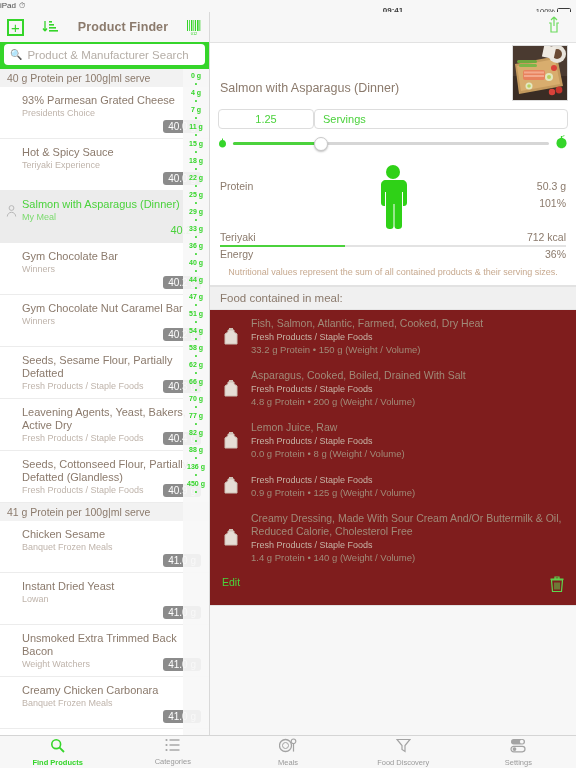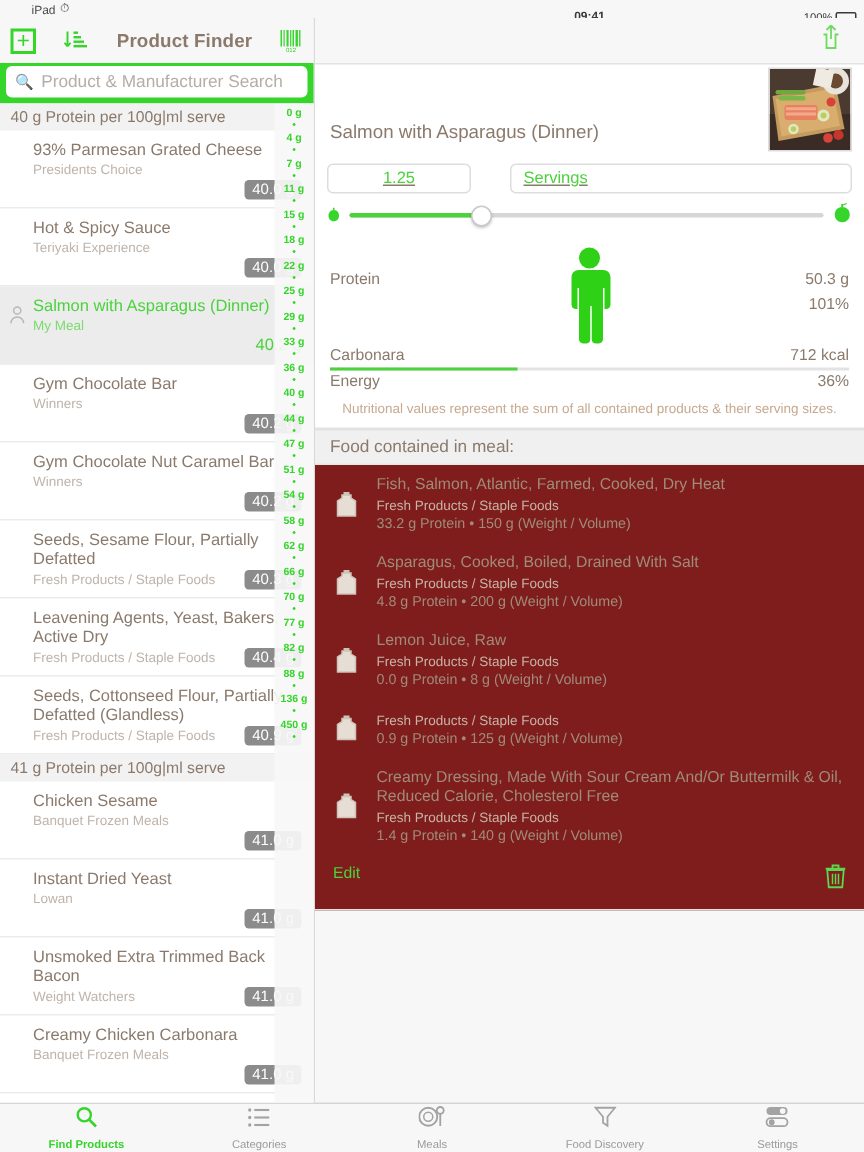--- a/index.html
+++ b/index.html
@@ -8,21 +8,21 @@
     font-family:"Liberation Sans", sans-serif;
     background:#ffffff;
     color:#8a7a6d;
     -webkit-font-smoothing:antialiased;
     overflow:hidden;
   }
   #app { position:relative; width:576px; height:768px; display:flex; flex-direction:column; }
 
   
   .status-strip { height:12px; background:#f7f7f7; display:flex; align-items:center; font-size:8px; color:#4a4a4a; }
-  .status-left { width:210px; padding-left:21px; display:flex; align-items:center; gap:3px; }
+  .status-left { width:210px; padding-left:0; display:flex; align-items:flex-start; gap:3px; }
   .status-right { flex:1; position:relative; }
   .status-time { position:absolute; left:50%; transform:translateX(-50%); font-size:8px; color:#3a3a3a; font-weight:bold; }
   .status-batt { position:absolute; right:5px; top:1px; font-size:7.5px; color:#3a3a3a; display:flex; align-items:center; gap:2px; }
   .batt-body { width:14px; height:7px; border:1px solid #3a3a3a; border-radius:1.5px; padding:1px; }
   .batt-fill { width:100%; height:100%; background:#3a3a3a; }
   .wifi { font-size:8px; }
 
   
   .split { flex:1; display:flex; min-height:0; }
 
@@ -59,21 +59,21 @@
   
   .right { flex:1; background:#f7f7f7; display:flex; flex-direction:column; min-width:0; }
   .right-nav { height:30px; background:#f7f7f7; position:relative; }
   .share-btn { position:absolute; right:14px; top:3px; width:16px; height:20px; }
 
   .detail-card { background:#fff; border-top:1px solid #e2e2e2; border-bottom:1px solid #e2e2e2; position:relative; }
   .hero { height:60px; position:relative; }
   .hero-thumb { position:absolute; right:8px; top:2px; width:56px; height:56px; border:1px solid #ddd; overflow:hidden; }
   .hero-title { position:absolute; left:10px; bottom:8px; font-size:12.5px; color:#8b7a6c; }
 
-  .serving-row { display:flex; gap:26px; padding:6px 8px 0 8px;text-decoration:underline; }
+  .serving-row { display:flex; gap:0; padding:6px 8px 0 8px; }
   .serv-num { width:96px; height:20px; border:1px solid #ddd; border-radius:4px; display:flex; align-items:center; justify-content:center; font-size:11px; color:#4bd23c; }
   .serv-lbl { flex:1; height:20px; border:1px solid #ddd; border-radius:4px; display:flex; align-items:center; padding-left:8px; font-size:11px; color:#4bd23c; }
 
   .slider-row { display:flex; align-items:center; gap:6px; padding:6px 8px 10px 8px; }
   .apple-s { font-size:9px; }
   .apple-l { font-size:13px; }
   .track { flex:1; height:3px; background:#d6d6d6; border-radius:2px; position:relative; }
   .track-fill { position:absolute; left:0; top:0; bottom:0; width:28%; background:#4bd23c; border-radius:2px; }
   .knob { position:absolute; left:28%; top:50%; transform:translate(-50%,-50%); width:14px; height:14px; border-radius:50%; background:#fff; border:1px solid #c9c9c9; box-shadow:0 1px 2px rgba(0,0,0,.25); }
 
@@ -386,21 +386,21 @@
             <span class="macro-name">Protein</span>
             <span class="macro-vals">
               <div class="macro-v1">50.3 g</div>
               <div class="macro-v2">101%</div>
             </span>
           </div>
         </div>
 
         <div class="bar-block" style="margin-top:22px;">
           <div class="bar-line">
-            <span>Carbonara</span>
+            <span>Teriyaki</span>
             <span>712 kcal</span>
           </div>
           <div class="bar-track">
             <div class="bar-fill" id="cal-fill" style="width: 36%;"></div>
           </div>
           <div class="bar-line">
             <span>Energy</span>
             <span>36%</span>
           </div>
         </div>

